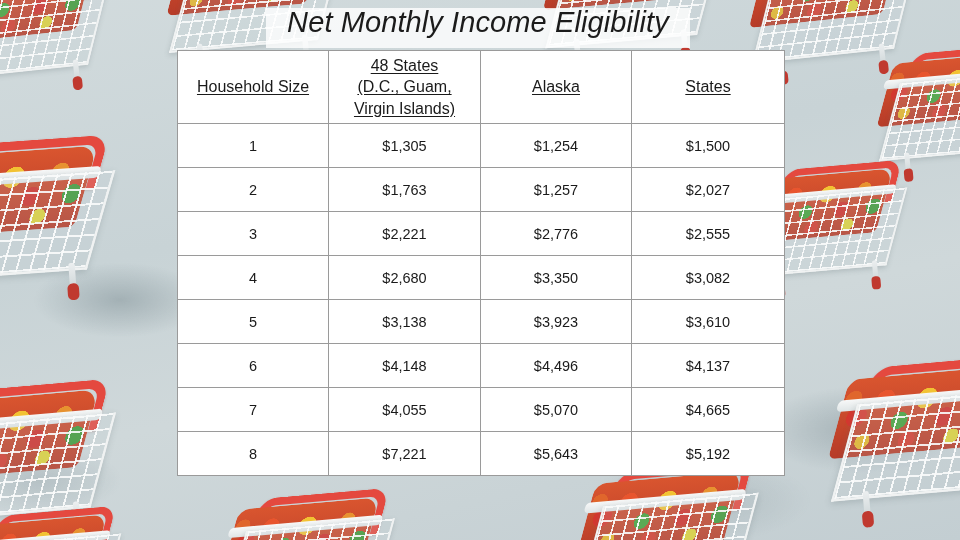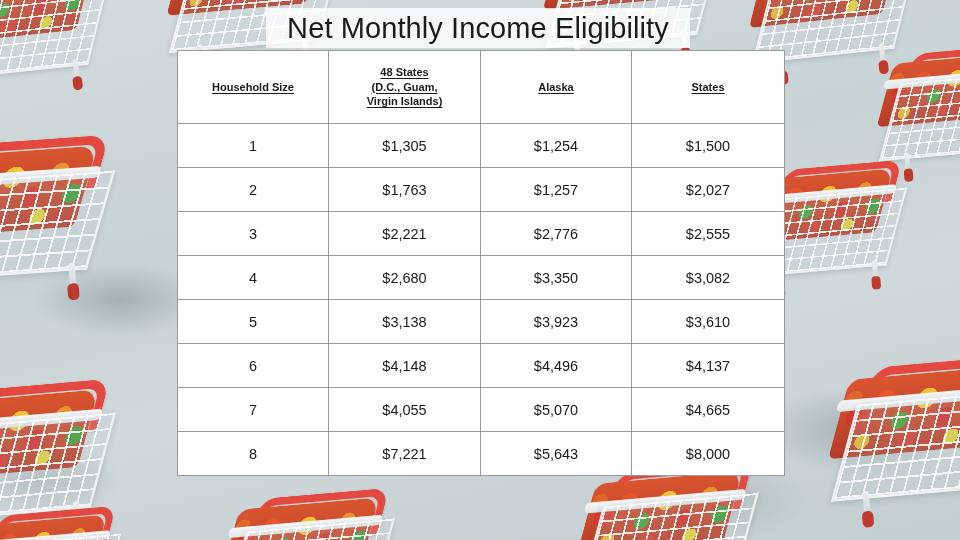--- a/index.html
+++ b/index.html
@@ -131,22 +131,22 @@
 
   
   #title-banner {
     position: absolute;
     left: 266px;
     top: 8px;
     width: 424px;
     height: 40px;
     background: rgba(255,255,255,.80);
     display: flex;
-    align-items: center;
     justify-content: center;
+    font-style: italic;
   }
   #title-text {
     font-size: 29px;
     line-height: 1;
     color: #1b1b1b;
     font-weight: 400;
     white-space: nowrap;
     letter-spacing: .1px;
   }
 
@@ -163,22 +163,22 @@
   #income-table td, #income-table th {
     border: 1px solid #9a9a9a;
     text-align: center;
     vertical-align: middle;
     color: #1a1a1a;
     background: #ffffff;
     padding: 0;
   }
   #income-table th {
     height: 72px;
-    font-size: 11px;
-    font-weight: bold;
+    font-size: 16px;
+    font-weight: normal;
     margin-left: 24px;
   }
   #income-table th .hline {
     display: block;
     text-decoration: underline;
     text-underline-offset: 2px;
     line-height: 1.32;
   }
   #income-table td {
     height: 43px;
@@ -370,18 +370,18 @@
       <tr>
         <td>7</td>
         <td class="money">$4,055</td>
         <td class="money">$5,070</td>
         <td class="money">$4,665</td>
       </tr>
       <tr>
         <td>8</td>
         <td class="money">$7,221</td>
         <td class="money">$5,643</td>
-        <td class="money">$8,000</td>
+        <td class="money">$5,192</td>
       </tr>
     </tbody>
   </table>
 
 </div>
 
 </body></html>

